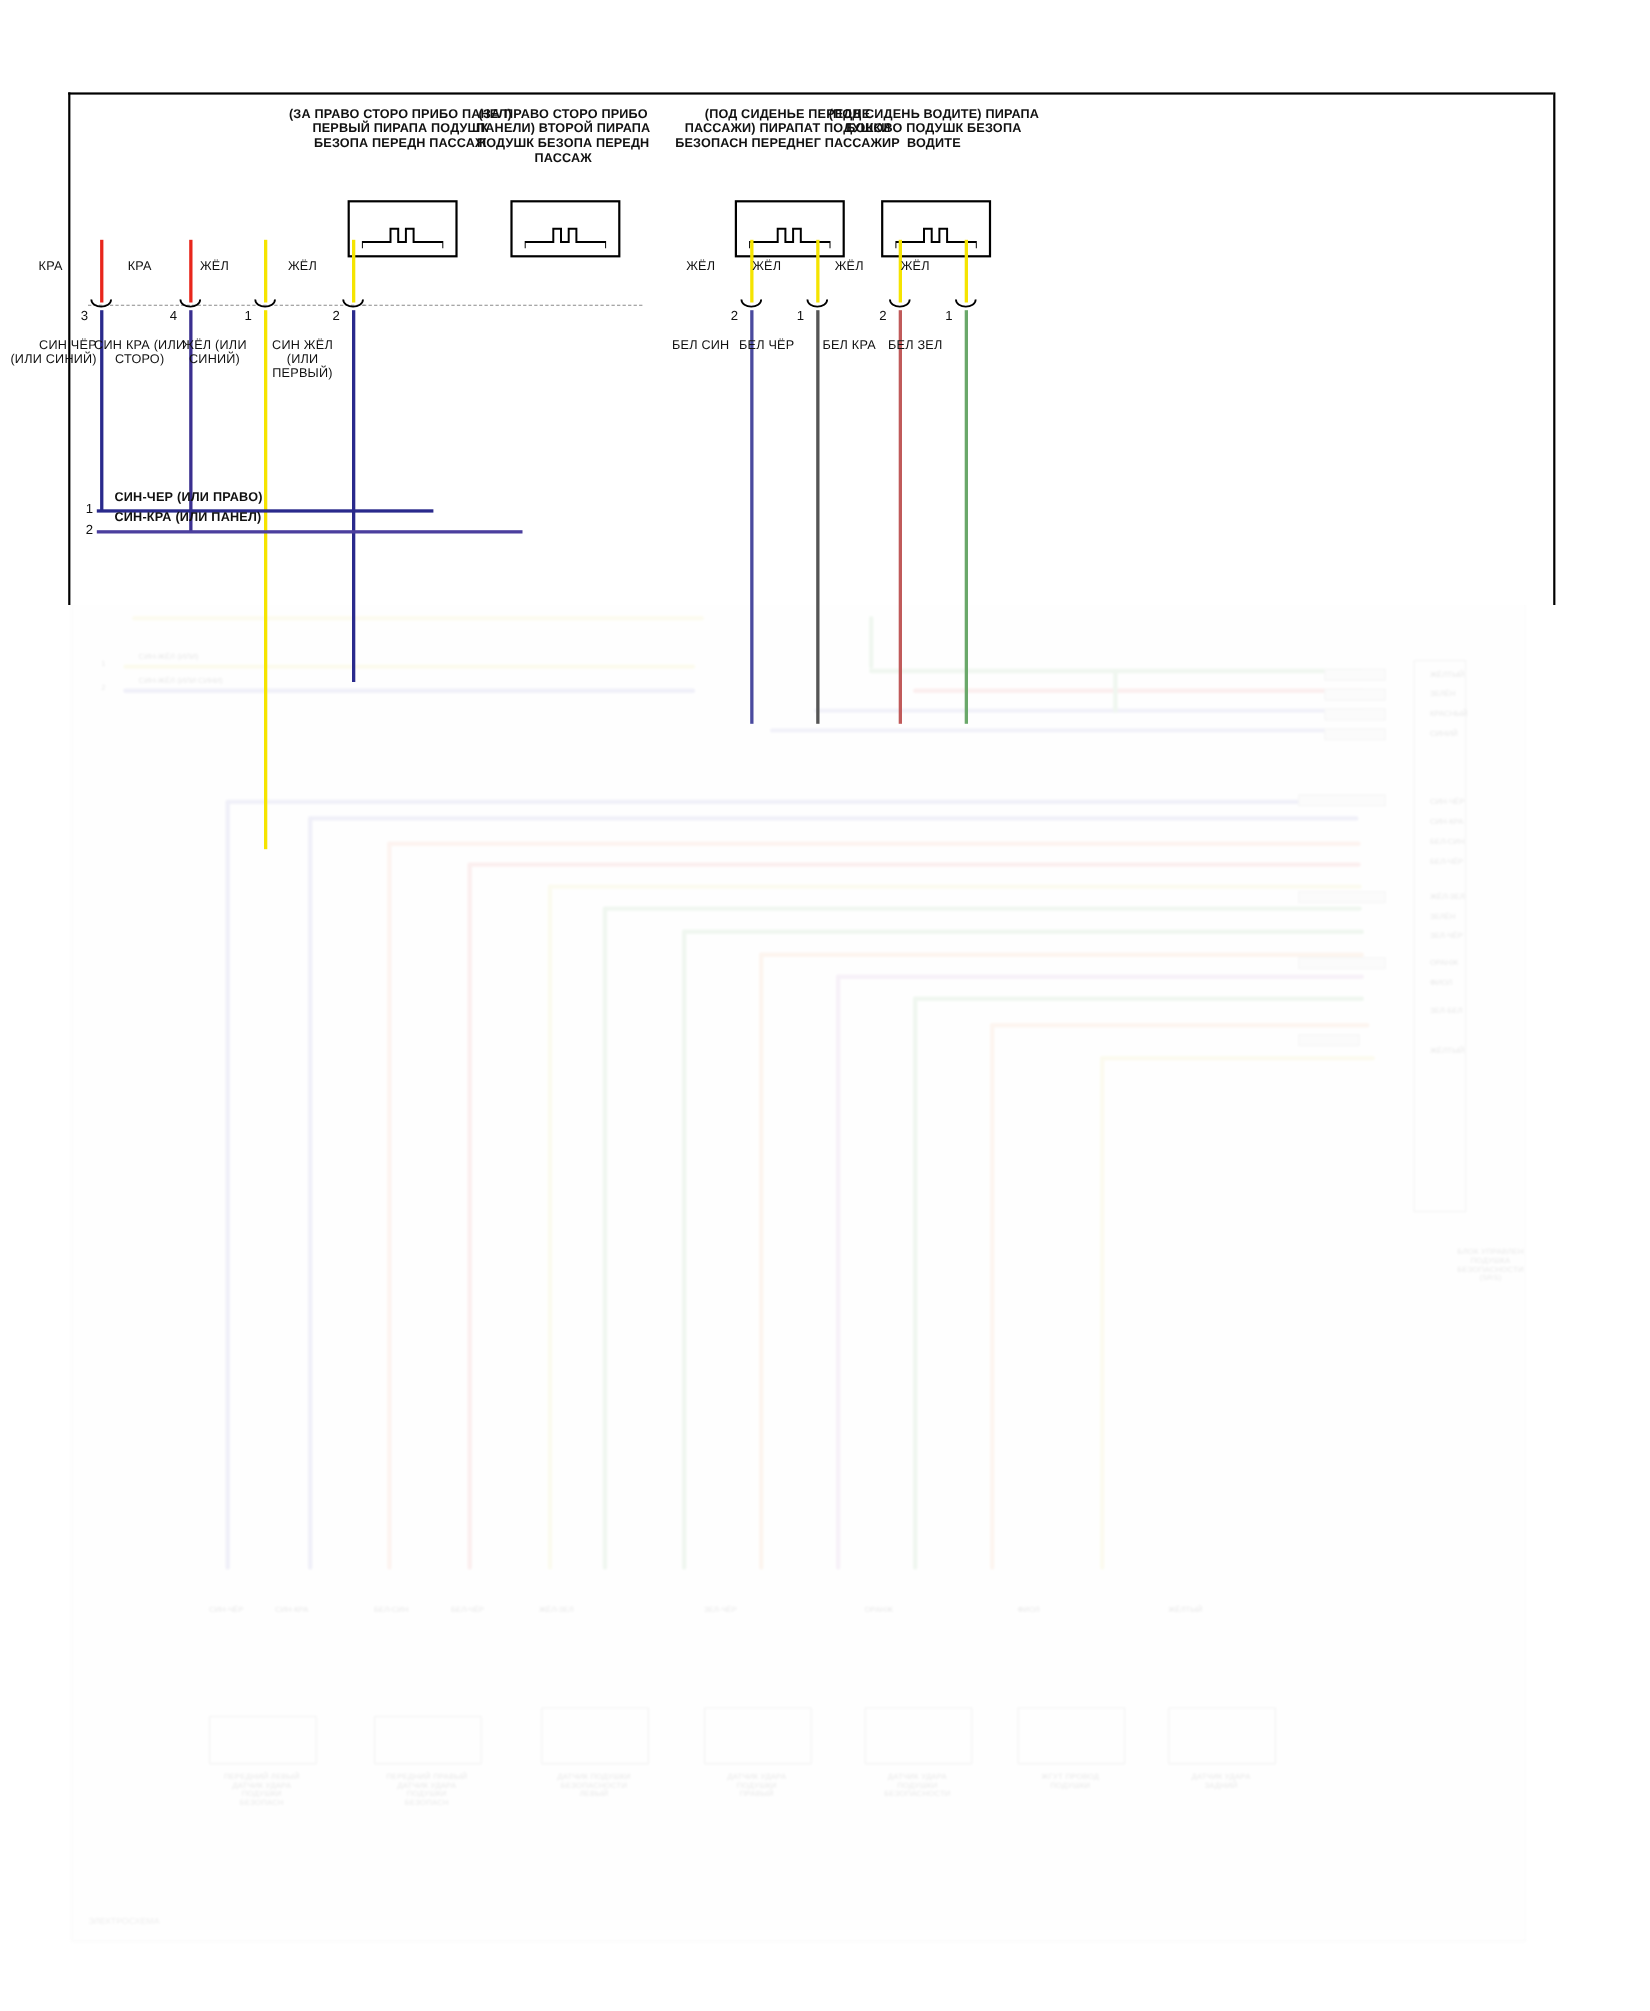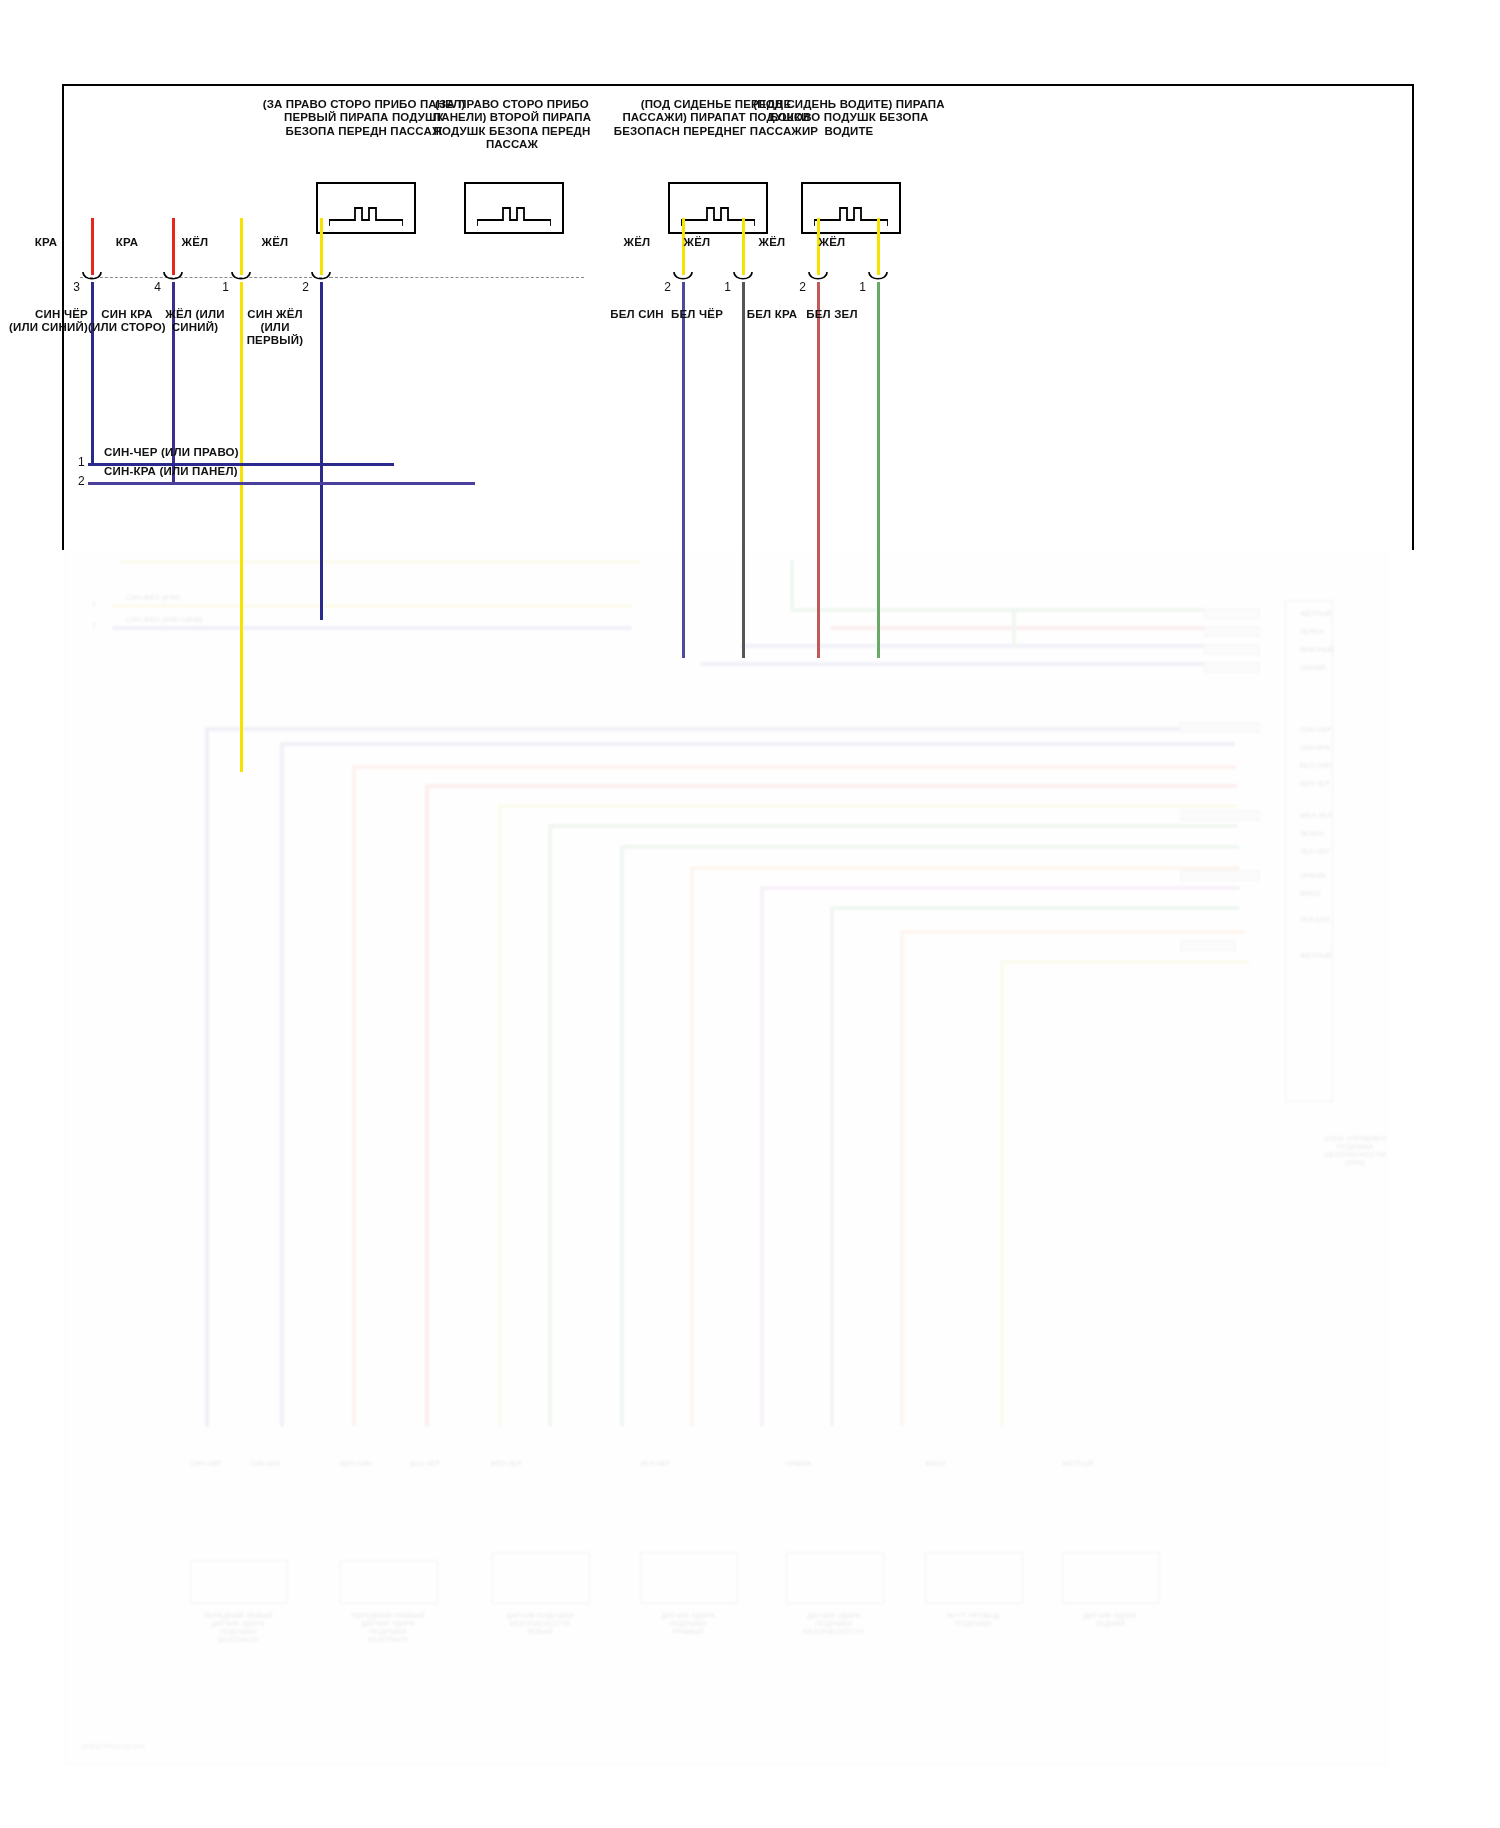--- a/index.html
+++ b/index.html
@@ -32,21 +32,21 @@
              font-weight:700;letter-spacing:.15px;text-transform:uppercase;}
   .squib{position:absolute;width:96px;height:48px;border:2.2px solid #000;background:#fff;left:50%;margin-left:-48px;}
   .squib .zig{position:absolute;left:11px;right:11px;bottom:6px;height:22px;}
 
   .vwire{position:absolute;width:3px;}
   .hwire{position:absolute;height:3px;}
 
   .plug{position:absolute;width:22px;height:11px;margin-left:-11px;}
   .pinnum{position:absolute;font-size:12px;color:#111;font-weight:400;text-align:right;width:30px;}
   .wlab{position:absolute;font-size:11.5px;line-height:13px;color:#111;text-align:center;
-        width:84px;margin-left:-42px;font-weight:700;letter-spacing:.2px;}
+        width:84px;margin-left:-42px;font-weight:400;letter-spacing:.2px;}
   .dashline{position:absolute;height:0;border-top:1.6px dashed #8a8a8a;}
 
   .leftlab{position:absolute;font-size:11.5px;color:#111;font-weight:700;letter-spacing:.2px;}
   .leftnum{position:absolute;font-size:12px;color:#111;}
   .footer{position:absolute;font-size:8px;color:#777;}
 </style>
 </head>
 <body>
 
 <div id="page">

